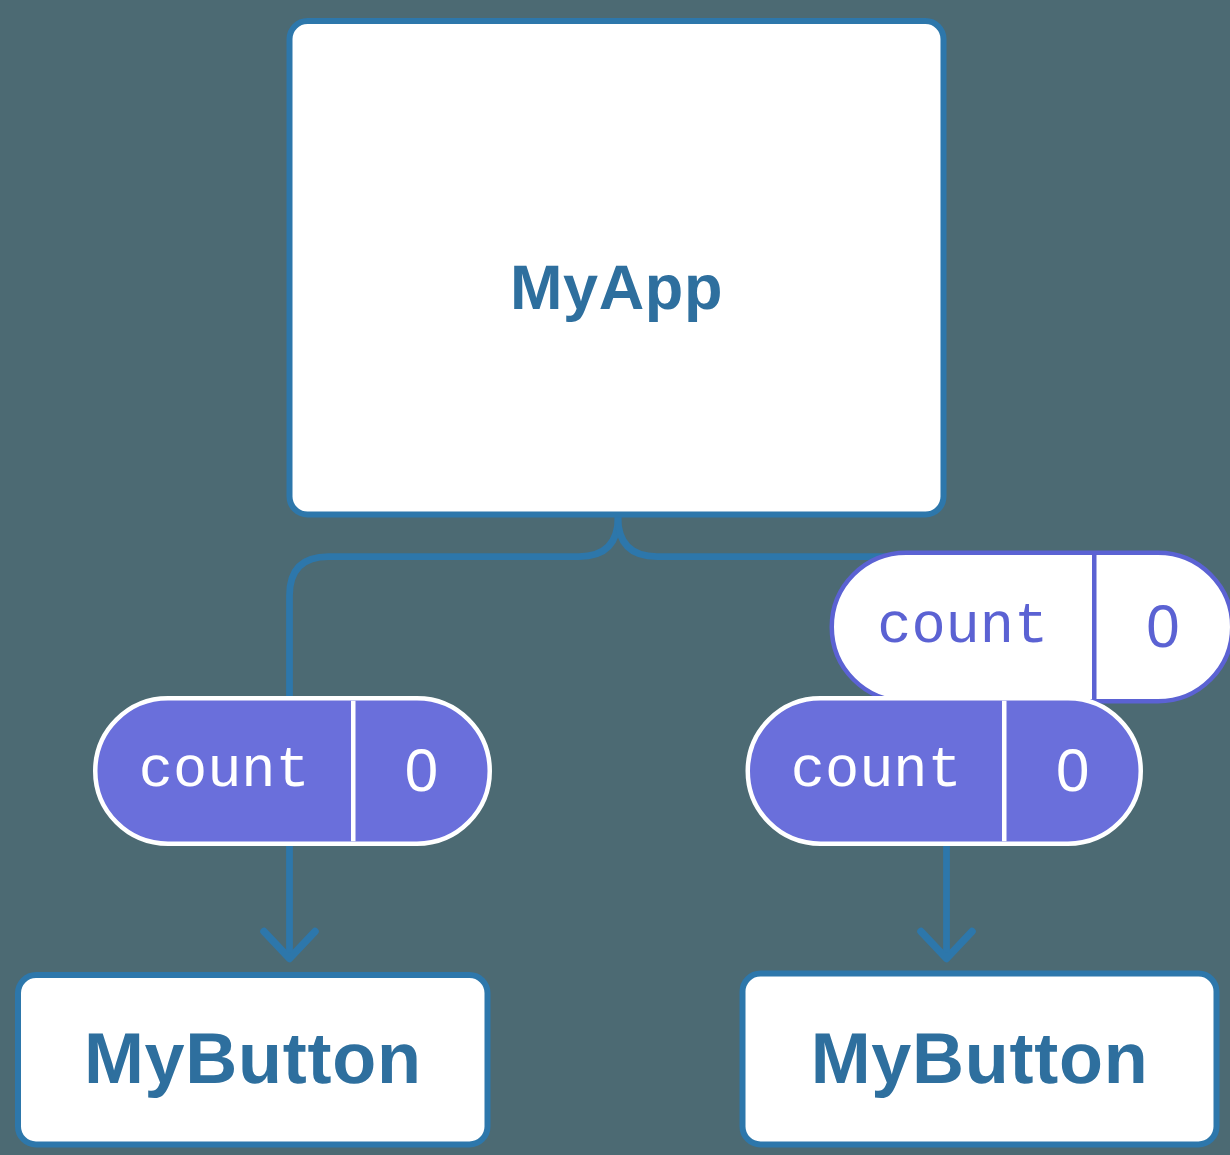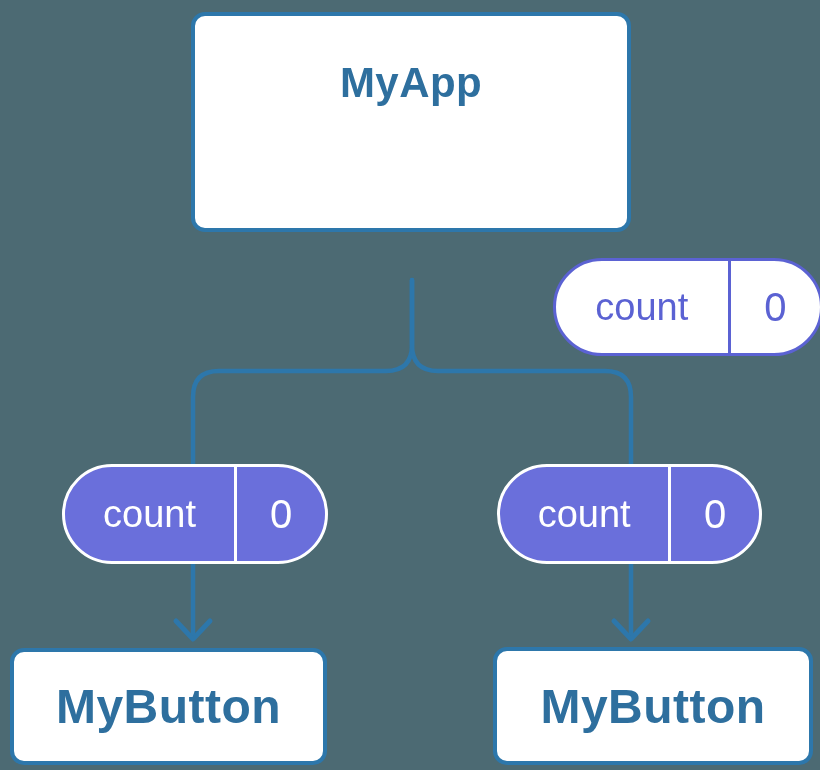--- a/index.html
+++ b/index.html
@@ -43,21 +43,21 @@
   }
   .card-title {
     color: var(--card_text, #2E6F9E);
     font-weight: 600;
     letter-spacing: 0.01em;
   }
   .root-card {
     left: 191px;
     top: 12px;
     width: 440px;
-    height: 220px;
+    height: 333px;
     justify-content: flex-end;
   }
   .root-card .card-title {
     margin-top: 44px;
     font-size: 42px;
     line-height: 46px;
   }
   .child-card .card-title { font-size: 48px; }
   .child-card-left  { left: 10px;  top: 648px; width: 317px; height: 117px; }
   .child-card-right { left: 493px; top: 647px; width: 320px; height: 118px; }
@@ -69,21 +69,21 @@
     display: flex;
     align-items: stretch;
     overflow: hidden;
   }
   .pill-key, .pill-value {
     display: flex;
     align-items: center;
     justify-content: center;
     font-size: 38px;
   }
-  .pill-key { flex: 0 0 65%; }
+  .pill-key { flex: 0 0 65%; font-family: Liberation Mono, monospace; }
   .pill-value { flex: 1 1 auto; font-size: 40px; }
 
   .outline-pill {
     left: 277px;
     top: 128px;
     width: 270px;
     height: 102px;
     background: #ffffff;
     border: 3px solid var(--pill_stroke, #5B62D3);
     position: relative;

